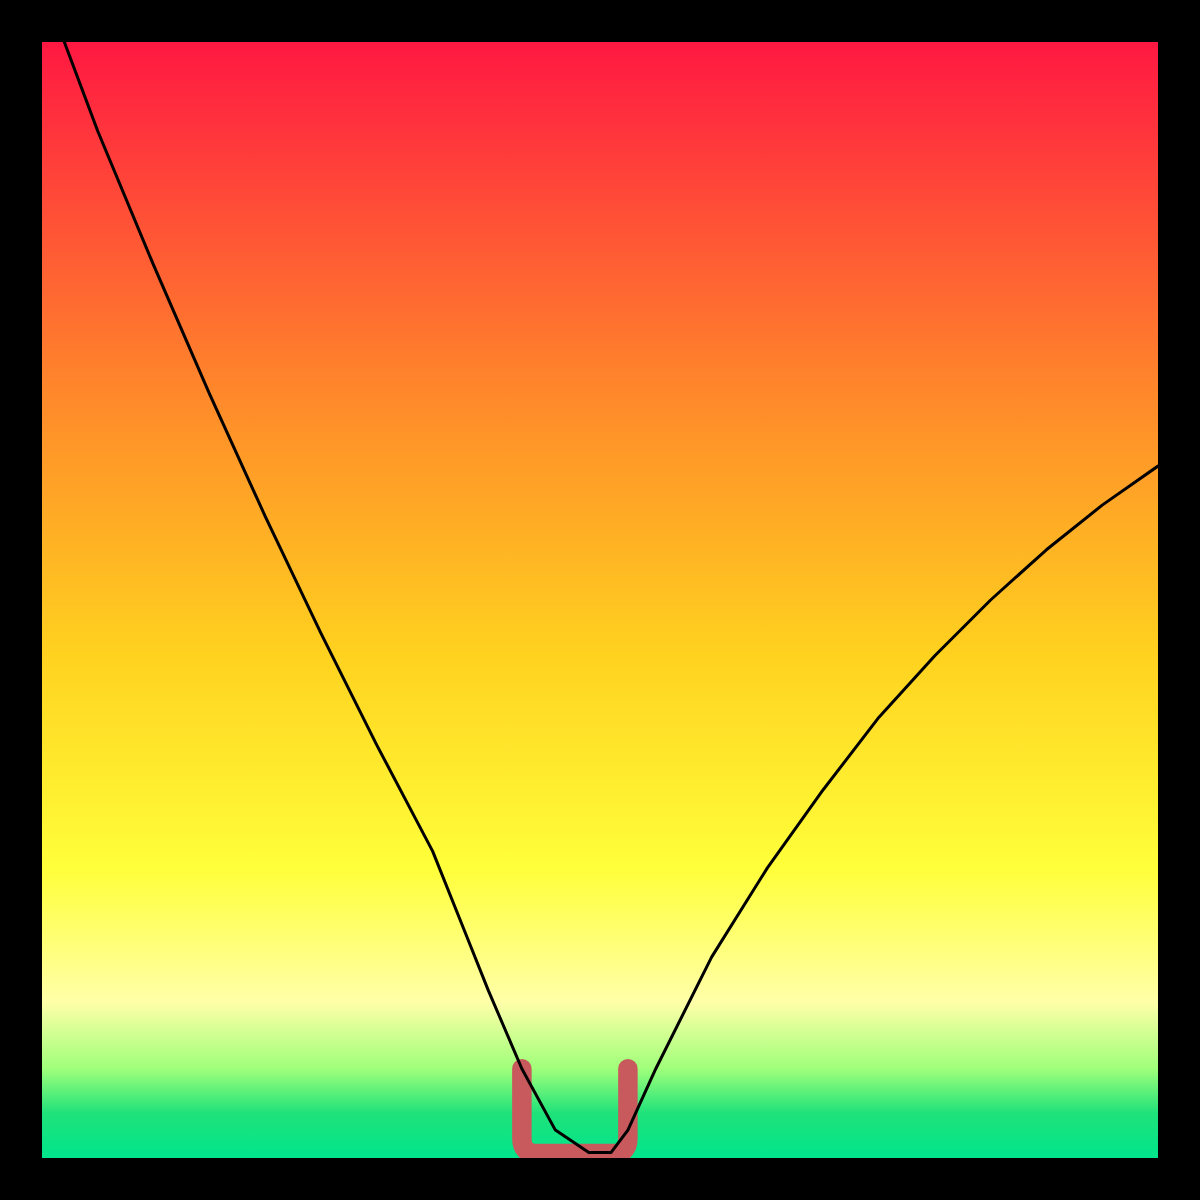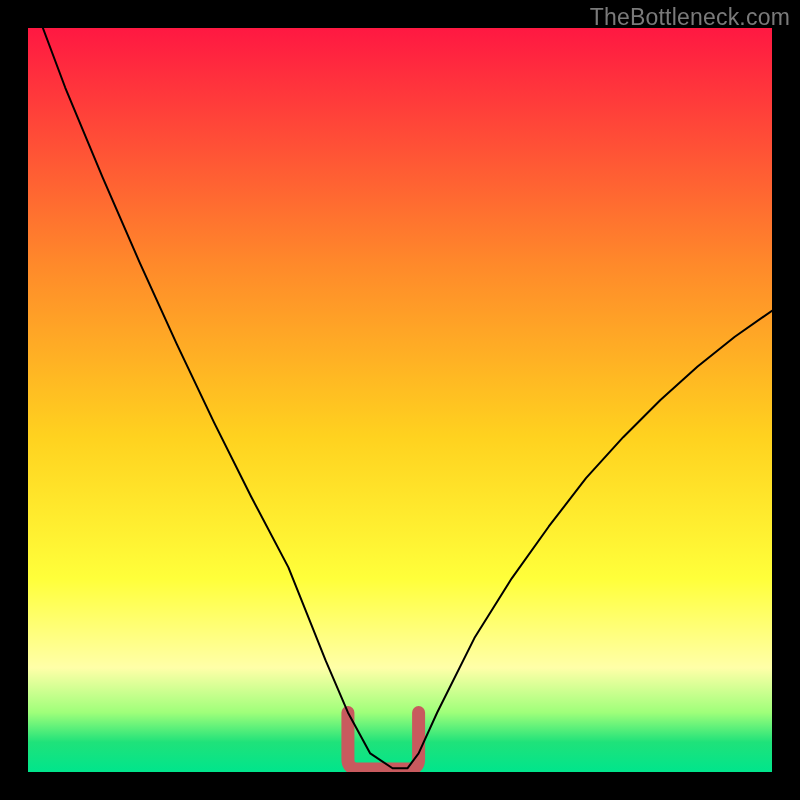--- a/index.html
+++ b/index.html
@@ -38,21 +38,20 @@
     font-weight: 500;
     letter-spacing: 0.2px;
     user-select: none;
   }
 </style>
 </head>
 <body>
 
 <div class="stage">
 
-  <div class="watermark">TheBottleneck.com</div>
 
   <div class="plot-area">
     <svg id="chart-svg" viewBox="0 0 744 744" preserveAspectRatio="none">
       <defs>
         <linearGradient id="bg-grad" x1="0" y1="0" x2="0" y2="1">
           <stop id="g0" offset="0%" stop-color="#ff1842"></stop>
           <stop id="g1" offset="32%" stop-color="#ff8a2a"></stop>
           <stop id="g2" offset="55%" stop-color="#ffd21f"></stop>
           <stop id="g3" offset="74%" stop-color="#ffff3a"></stop>
           <stop id="g4" offset="86%" stop-color="#ffffa8"></stop>

